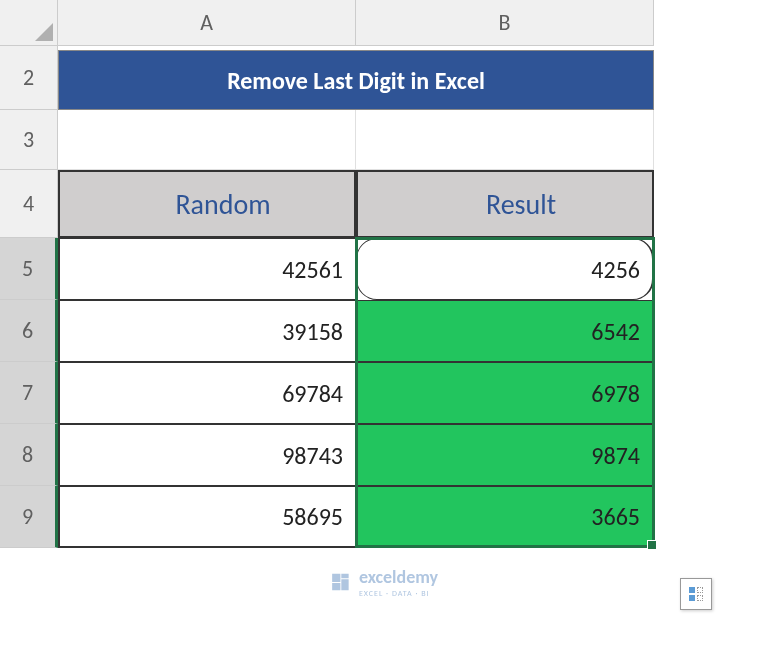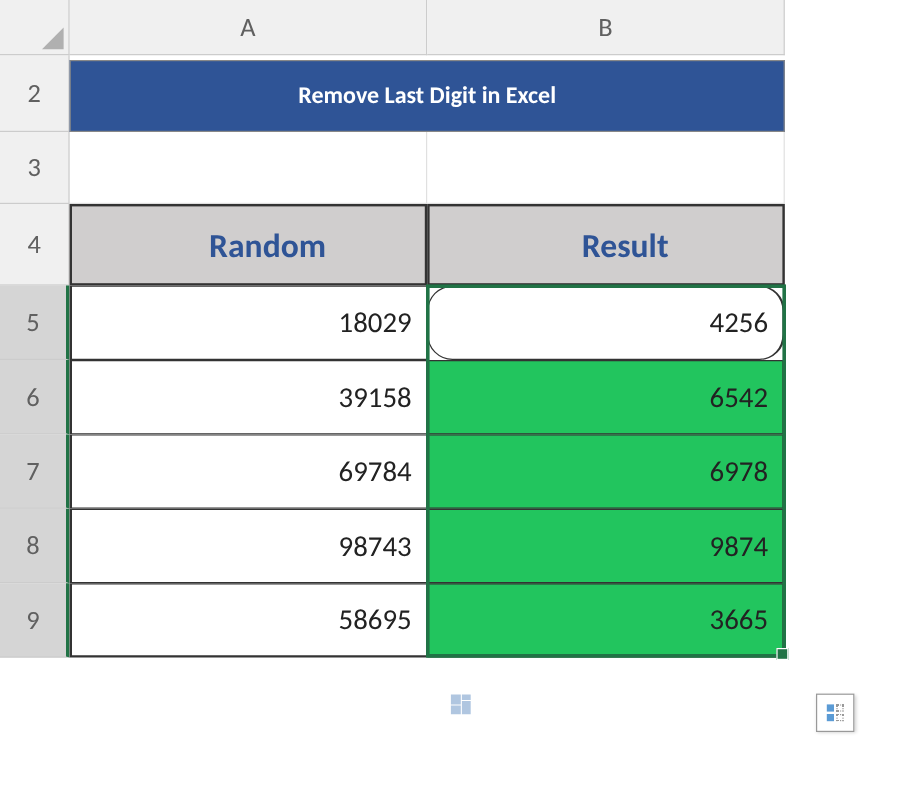--- a/index.html
+++ b/index.html
@@ -68,32 +68,32 @@
     }
     .title-bar {
       grid-column: 2 / 4;
       grid-row: 2;
       background: #2f5496;
       border: 1px solid #888;
       display: flex;
       align-items: center;
       justify-content: center;
       color: #fff;
-      font-size: 20px;
+      font-size: 24px;
       font-weight: bold;
       margin: 4px 0 0 0;
     }
     .data-header {
       background: #d0cece;
       border: 2px solid #333;
       display: flex;
       align-items: center;
       justify-content: center;
       font-size: 28px;
-      font-weight: bold;
+      font-weight: normal;
       color: #2f5496;
       padding-left: 32px;
     }
     .data-cell {
       border: 1px solid #333;
       display: flex;
       align-items: center;
       justify-content: flex-end;
       padding-right: 12px;
       font-size: 24px;
@@ -192,21 +192,21 @@
 
   <div class="row-header">3</div>
   <div class="cell"></div>
   <div class="cell"></div>
 
   <div class="row-header">4</div>
   <div class="data-header b-left b-top b-bottom">Random</div>
   <div class="data-header b-right b-top b-bottom">Result</div>
 
   <div class="row-header selected">5</div>
-  <div class="data-cell b-left">18029</div>
+  <div class="data-cell b-left">42561</div>
   <div class="data-cell b-right sel-active">4256</div>
 
   <div class="row-header selected">6</div>
   <div class="data-cell b-left">39158</div>
   <div class="data-cell b-right sel-shaded">6542</div>
 
   <div class="row-header selected">7</div>
   <div class="data-cell b-left">69784</div>
   <div class="data-cell b-right sel-shaded">6978</div>
 
@@ -230,13 +230,17 @@
       <div class="dotted"></div>
     <div></div>
       <div class="dotted"></div>
   </div>
 </div>
 
 <div class="watermark">
   <svg class="watermark-icon" viewBox="0 0 24 24" fill="#8faed4">
     <path d="M3 3 L12 3 L12 12 L3 12 Z M13 3 L21 3 L21 8 L13 8 Z M13 9 L21 9 L21 21 L13 21 Z M3 13 L12 13 L12 21 L3 21 Z"></path>
   </svg>
+  <div class="watermark-text">
+    <div class="main">exceldemy</div>
+    <div class="sub">EXCEL · DATA · BI</div>
+  </div>
 </div>
 
 </body></html>

